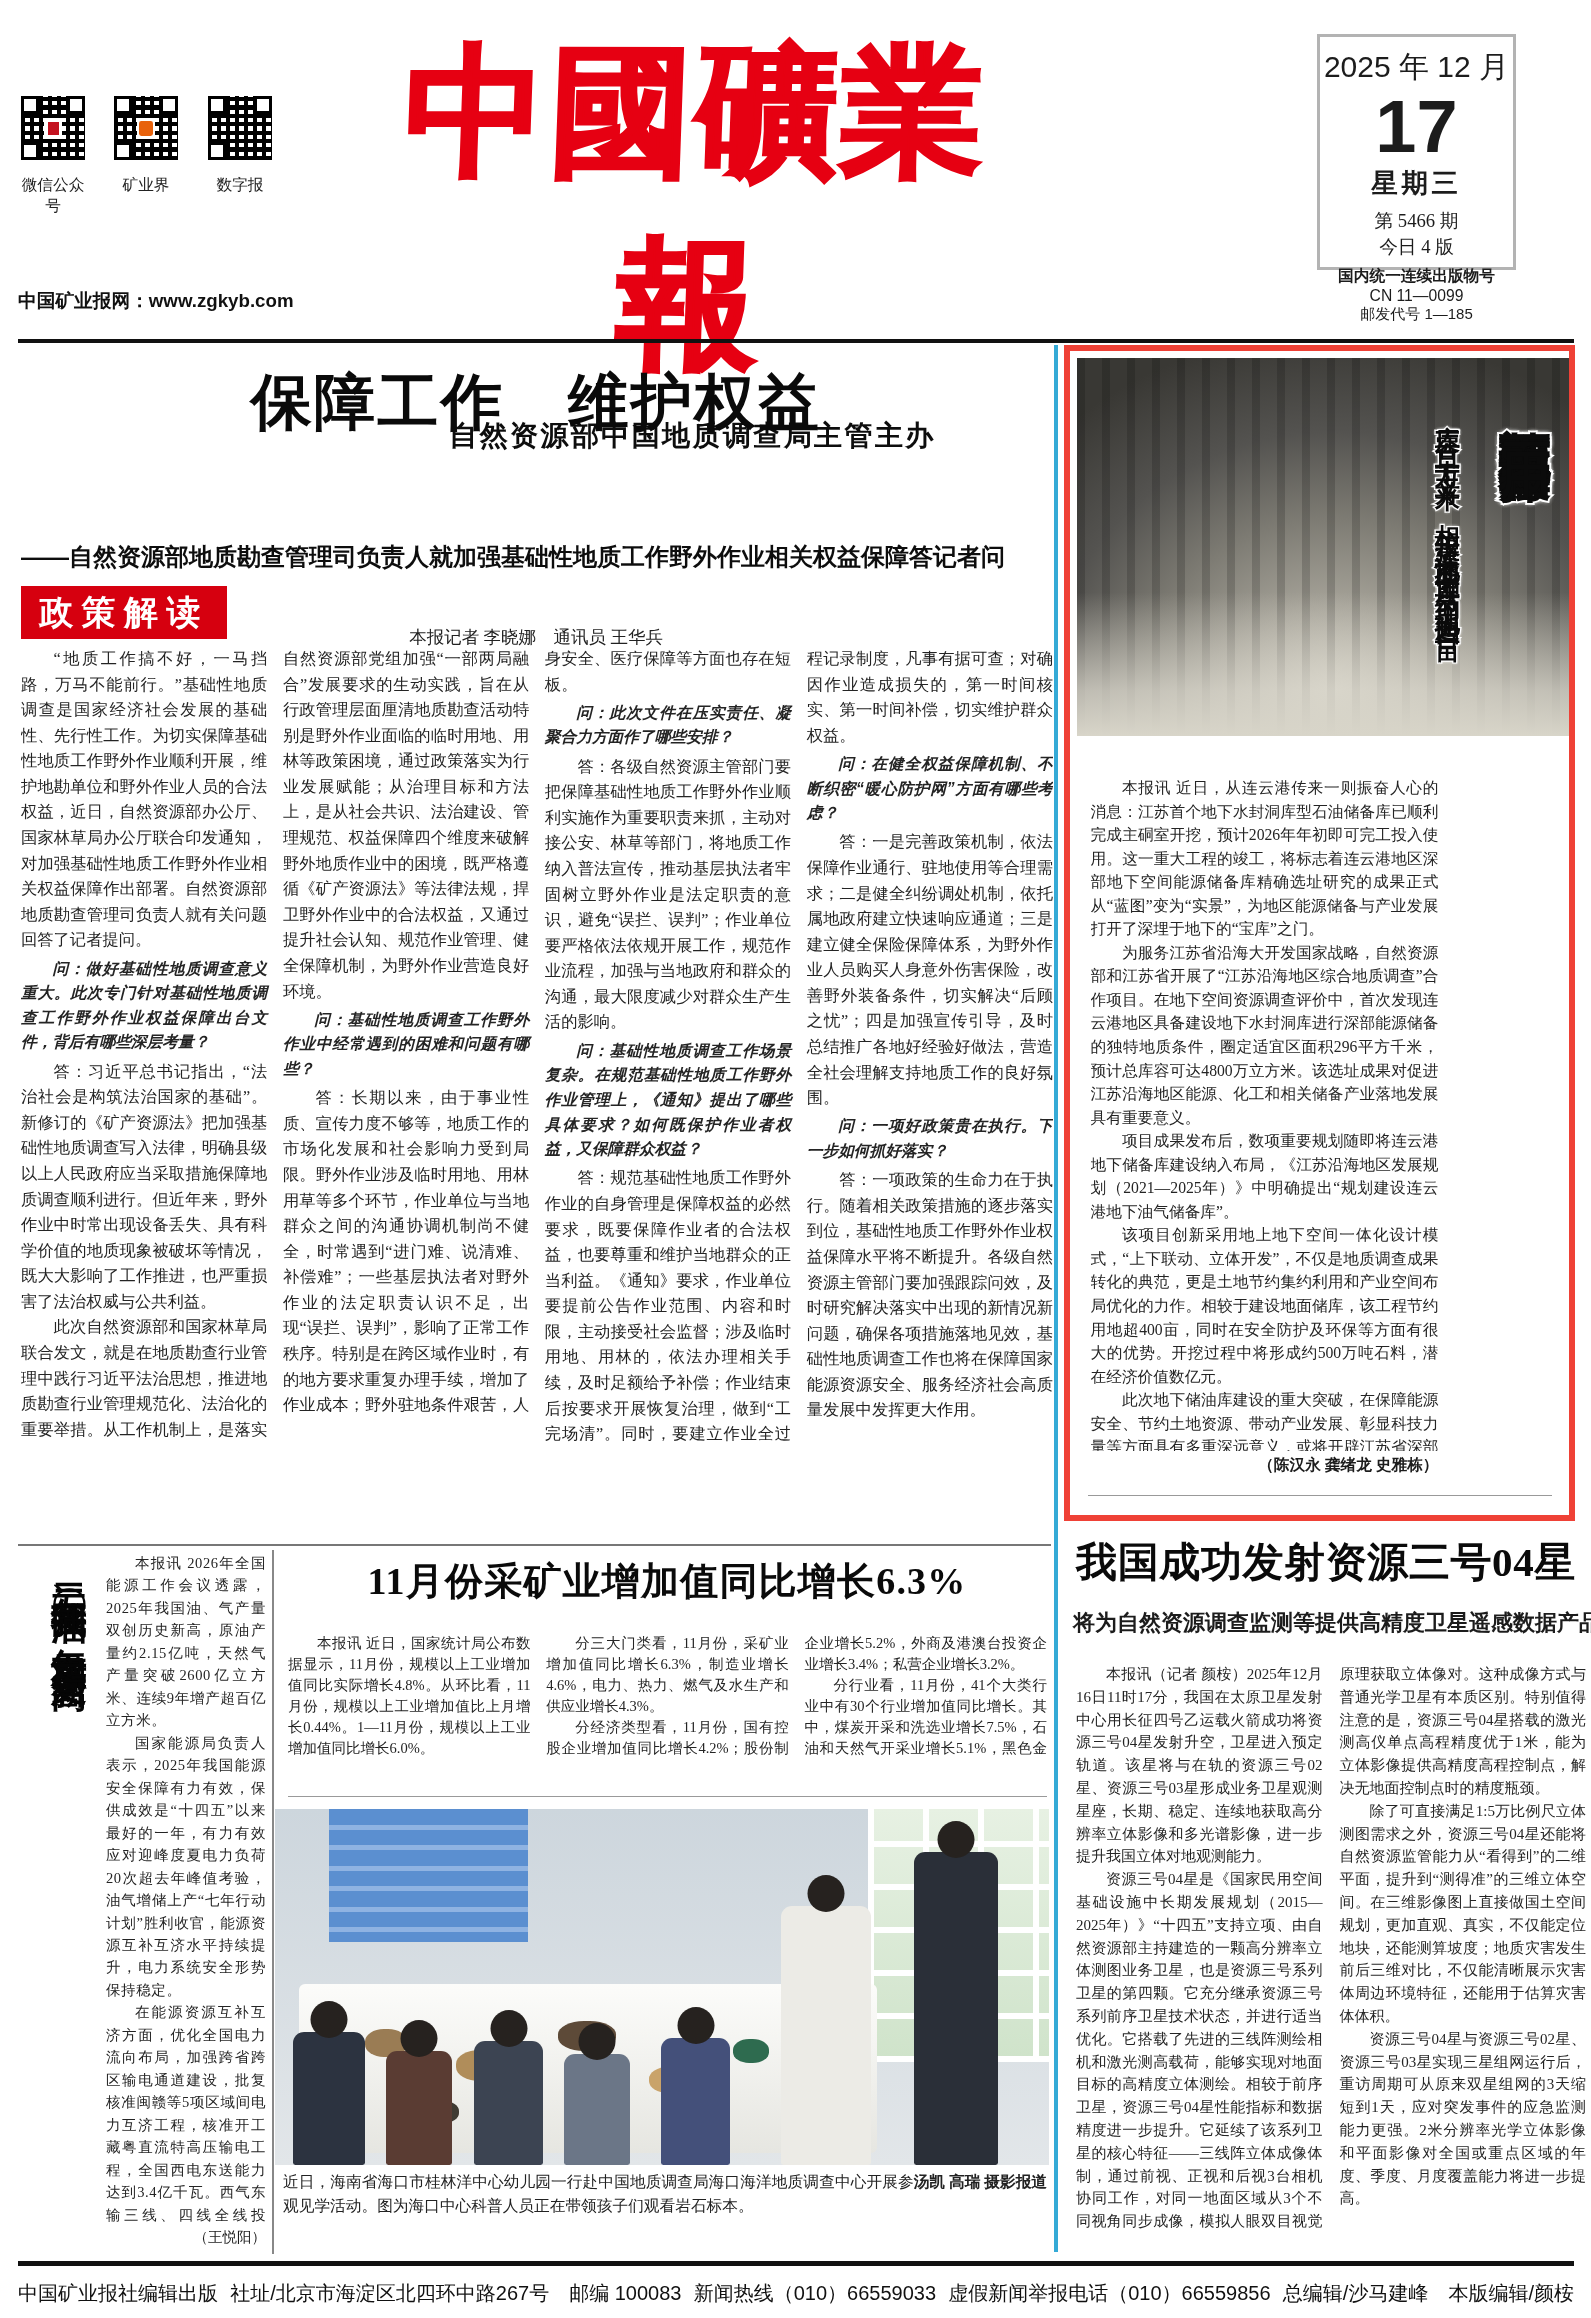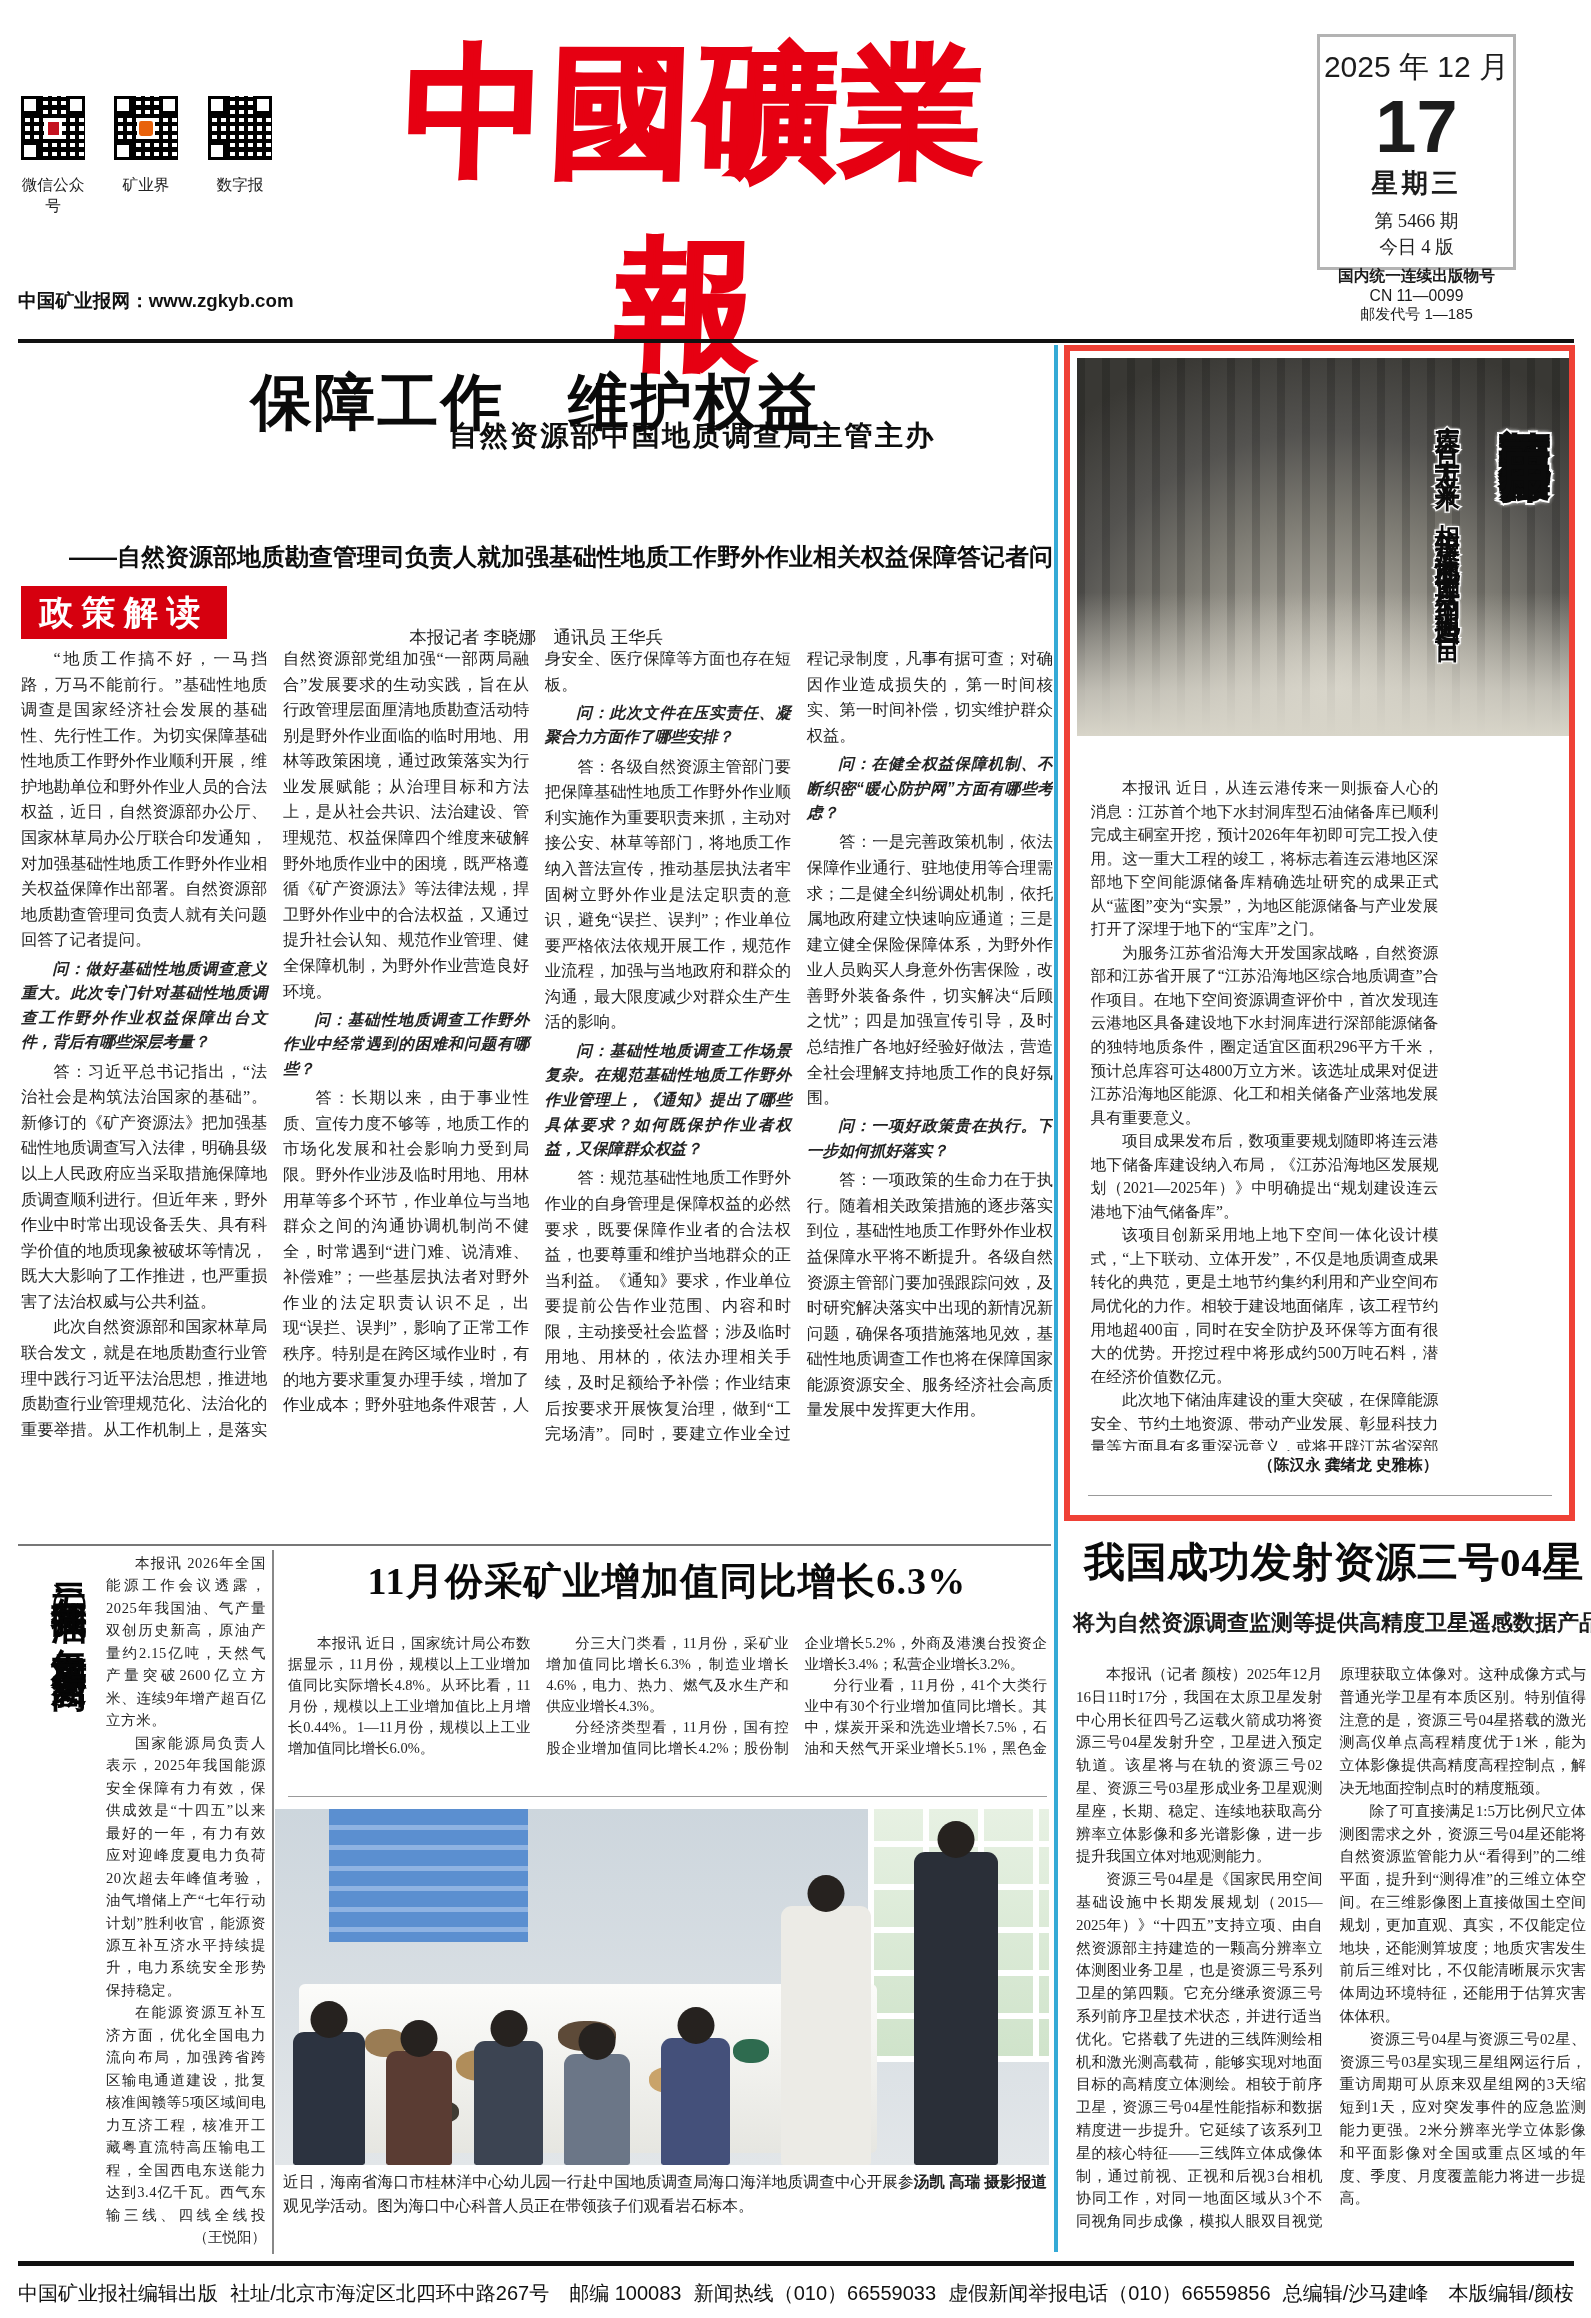--- a/index.html
+++ b/index.html
@@ -35,21 +35,21 @@
   .datebox .d5{font-size:18.7px;}
   .datebox .d6{margin-top:6px;font-size:15.7px;font-weight:bold;font-family:"Liberation Sans","DejaVu Sans",sans-serif;}
   .datebox .d7{font-size:15.7px;font-family:"Liberation Sans","DejaVu Sans",sans-serif;}
   .datebox .d8{font-size:15px;font-family:"Liberation Sans","DejaVu Sans",sans-serif;}
   .rule-header{position:absolute;left:18px;top:339px;width:1556px;height:4.2px;background:#111;}
 
   
   .lead-headline{position:absolute;left:21px;top:362px;width:1030px;text-align:center;
                  font-size:61px;font-weight:900;letter-spacing:2.4px;color:#0a0a0a;
                  font-family:"Liberation Sans","DejaVu Sans",sans-serif;white-space:nowrap;}
-  .lead-subtitle{position:absolute;left:21px;top:541px;width:1032px;text-align:right;
+  .lead-subtitle{position:absolute;left:21px;top:541px;width:1032px;text-align:left;
                  font-size:24px;font-weight:900;color:#0d0d0d;
                  font-family:"Liberation Sans","DejaVu Sans",sans-serif;white-space:nowrap;}
   .lead-byline{position:absolute;left:21px;top:595px;width:1030px;text-align:center;font-size:17.5px;color:#222;margin-top:30px;}
   .kicker{position:absolute;left:21px;top:586px;width:206px;height:53px;background:#d6000f;
           color:#fff;font-size:34px;font-weight:900;letter-spacing:8.4px;
           display:flex;align-items:center;justify-content:center;
           font-family:"Liberation Sans","DejaVu Sans",sans-serif;}
   .lead-body{position:absolute;left:21px;top:646px;width:1032px;height:895px;
              column-count:4;column-gap:15.7px;font-size:16.3px;line-height:1.57;text-align:justify;
              overflow:hidden;color:#242424;}
@@ -113,21 +113,21 @@
       -webkit-text-stroke:2.4px #fff;paint-order:stroke fill;text-shadow:0 0 3.6px #fff,0 0 3.6px #fff;}
   .jiangsu-body{position:absolute;left:20.5px;top:425px;width:348px;height:675px;
       font-size:15.7px;line-height:1.5;text-align:justify;overflow:hidden;color:#242424;}
   .jiangsu-body p{margin:0;text-indent:2em;}
   .jiangsu-byline{position:absolute;left:20.5px;top:1104px;width:348px;text-align:right;
       font-size:15.7px;font-weight:bold;}
   .redbox .innerrule{position:absolute;left:18px;top:1144px;width:464px;height:1.2px;background:#999;}
 
   
   .sat-headline{position:absolute;left:1073px;top:1535px;width:506px;text-align:center;
-      font-size:41px;font-weight:900;letter-spacing:0.6px;color:#0a0a0a;white-space:nowrap;margin-left:8px;}
+      font-size:41px;font-weight:900;letter-spacing:0.6px;color:#0a0a0a;white-space:nowrap;}
   .sat-subtitle{position:absolute;left:1073px;top:1608px;width:506px;text-align:center;
       font-size:22px;font-weight:900;font-family:"Liberation Sans","DejaVu Sans",sans-serif;white-space:nowrap;}
   .sat-body{position:absolute;left:1076px;top:1663px;width:510px;height:586px;
       column-count:2;column-gap:17px;font-size:15px;line-height:1.52;text-align:justify;overflow:hidden;color:#242424;}
   .sat-body p{margin:0;text-indent:2em;}
 
   
   .rule-footer{position:absolute;left:18px;top:2261px;width:1556px;height:5.4px;background:#111;}
   .footer-row{position:absolute;left:18px;top:2280px;width:1556px;display:flex;justify-content:space-between;
       font-size:20px;font-family:"Liberation Sans","DejaVu Sans",sans-serif;color:#111;}

